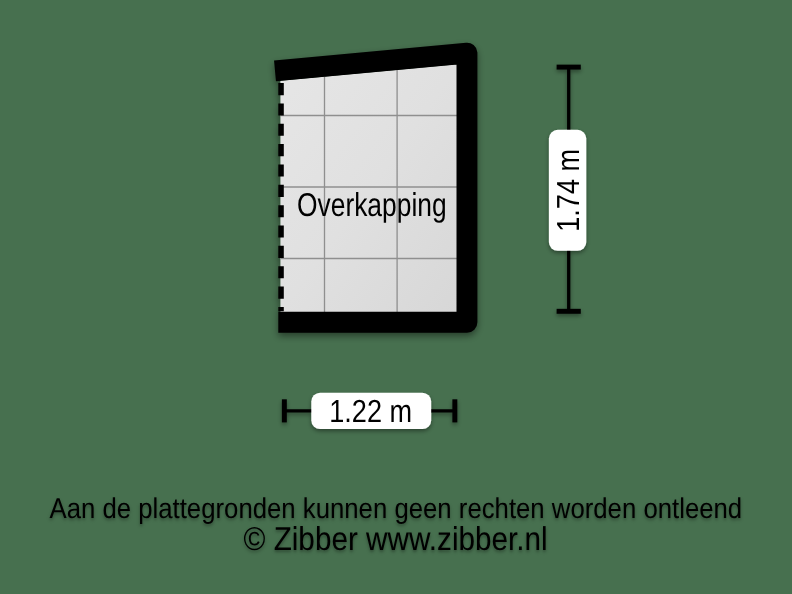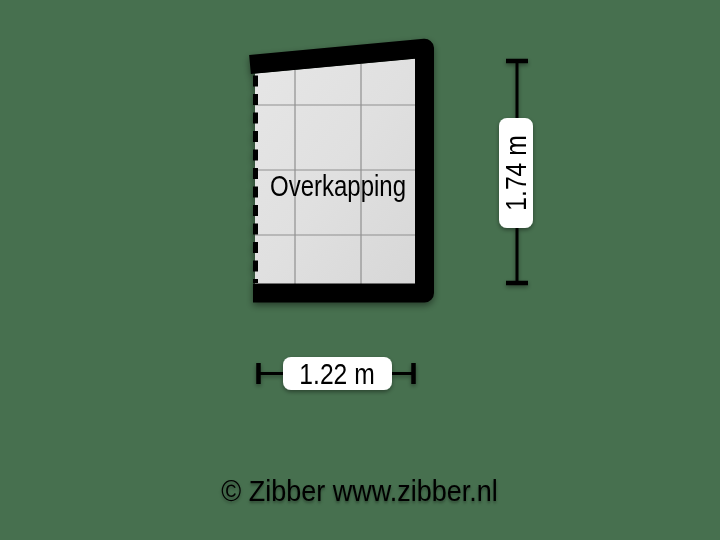--- a/index.html
+++ b/index.html
@@ -91,17 +91,20 @@
 
     <g filter="url(#dimShadow)">
       <line x1="257" y1="373.5" x2="415" y2="373.5" stroke="#000000" stroke-width="3"></line>
       <line x1="258.5" y1="363" x2="258.5" y2="384" stroke="#000000" stroke-width="4.5"></line>
       <line x1="413.5" y1="363" x2="413.5" y2="384" stroke="#000000" stroke-width="4.5"></line>
       <rect x="283" y="357" width="109" height="33" rx="8" fill="#ffffff"></rect>
       <text class="svg-label dim-label-text" transform="translate(337,384) scale(0.85,1)" text-anchor="middle">1.22 m</text>
     </g>
   </svg>
 
+  <div class="footer-line disclaimer">
+    <span class="condensed">Aan de plattegronden kunnen geen rechten worden ontleend</span>
+  </div>
   <div class="footer-line credit">
     <span class="condensed">© Zibber www.zibber.nl</span>
   </div>
 
 </div>
 
 </body></html>

